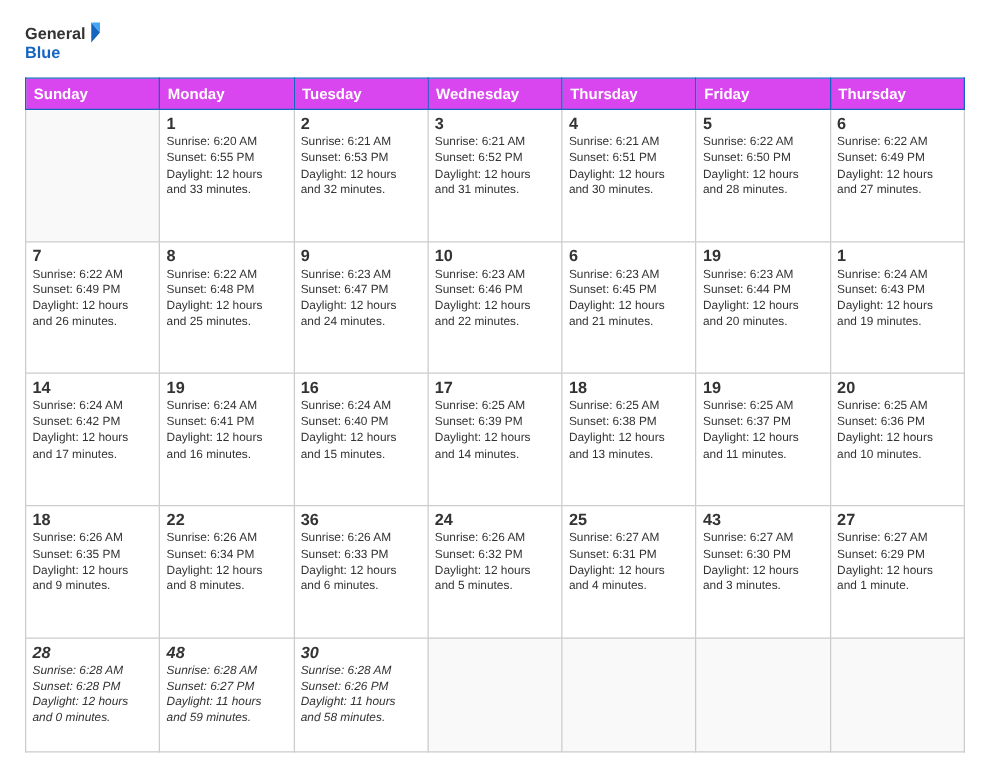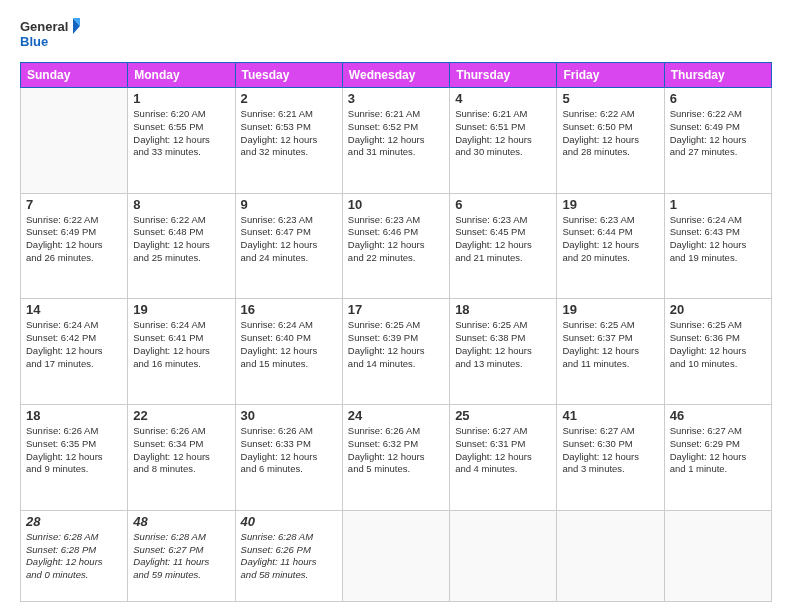--- a/index.html
+++ b/index.html
@@ -274,49 +274,49 @@
 and 9 minutes.</div>
           </td>
           <td>
             <span class="day-num">22</span>
             <div class="day-info" style="white-space: pre-line;">Sunrise: 6:26 AM
 Sunset: 6:34 PM
 Daylight: 12 hours
 and 8 minutes.</div>
           </td>
           <td>
-            <span class="day-num">30</span>
+            <span class="day-num">36</span>
             <div class="day-info" style="white-space: pre-line;">Sunrise: 6:26 AM
 Sunset: 6:33 PM
 Daylight: 12 hours
 and 6 minutes.</div>
           </td>
           <td>
             <span class="day-num">24</span>
             <div class="day-info" style="white-space: pre-line;">Sunrise: 6:26 AM
 Sunset: 6:32 PM
 Daylight: 12 hours
 and 5 minutes.</div>
           </td>
           <td>
             <span class="day-num">25</span>
             <div class="day-info" style="white-space: pre-line;">Sunrise: 6:27 AM
 Sunset: 6:31 PM
 Daylight: 12 hours
 and 4 minutes.</div>
           </td>
           <td>
-            <span class="day-num">41</span>
+            <span class="day-num">43</span>
             <div class="day-info" style="white-space: pre-line;">Sunrise: 6:27 AM
 Sunset: 6:30 PM
 Daylight: 12 hours
 and 3 minutes.</div>
           </td>
           <td>
-            <span class="day-num">46</span>
+            <span class="day-num">27</span>
             <div class="day-info" style="white-space: pre-line;">Sunrise: 6:27 AM
 Sunset: 6:29 PM
 Daylight: 12 hours
 and 1 minute.</div>
           </td>
         </tr>
         <tr class="last-row">
           <td>
             <span class="day-num">28</span>
             <div class="day-info" style="white-space: pre-line;">Sunrise: 6:28 AM
@@ -325,21 +325,21 @@
 and 0 minutes.</div>
           </td>
           <td>
             <span class="day-num">48</span>
             <div class="day-info" style="white-space: pre-line;">Sunrise: 6:28 AM
 Sunset: 6:27 PM
 Daylight: 11 hours
 and 59 minutes.</div>
           </td>
           <td>
-            <span class="day-num">40</span>
+            <span class="day-num">30</span>
             <div class="day-info" style="white-space: pre-line;">Sunrise: 6:28 AM
 Sunset: 6:26 PM
 Daylight: 11 hours
 and 58 minutes.</div>
           </td>
           <td class="empty-cell"></td>
           <td class="empty-cell"></td>
           <td class="empty-cell"></td>
           <td class="empty-cell"></td>
         </tr>

